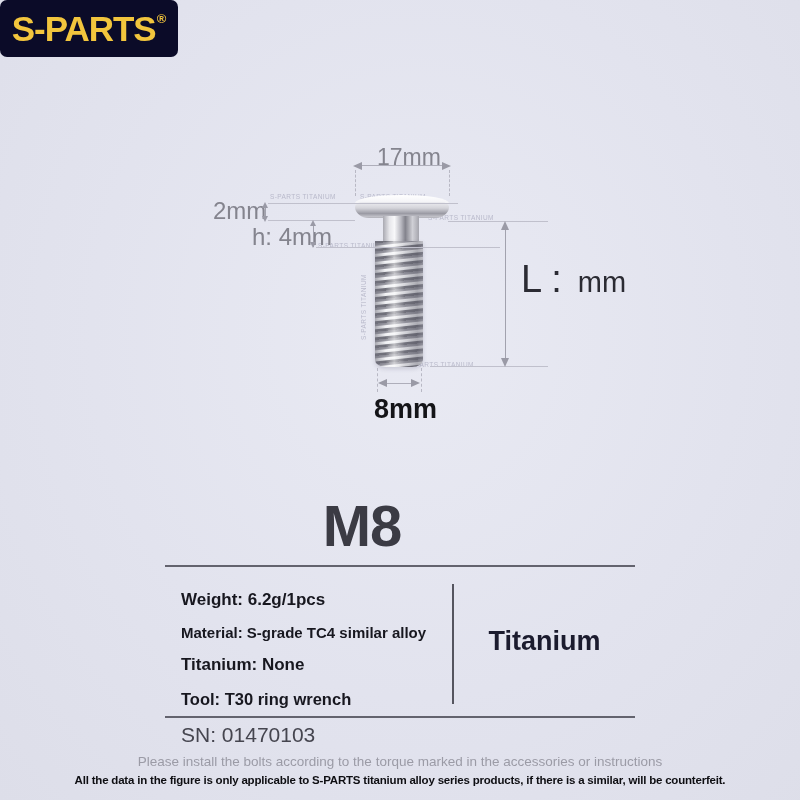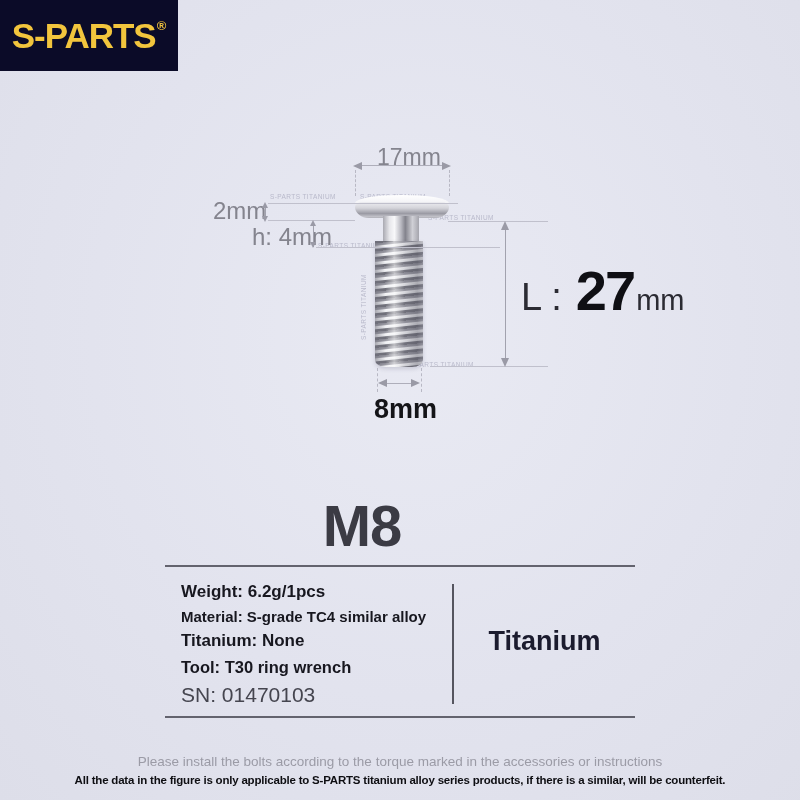--- a/index.html
+++ b/index.html
@@ -3,22 +3,22 @@
 <meta charset="utf-8">
 <style>
   html,body{margin:0;padding:0;}
   body{font-family:"Liberation Sans", sans-serif;}
   #stage{
     position:relative;width:800px;height:800px;overflow:hidden;
     background:radial-gradient(ellipse at 52% 42%, #e9eaf3 0%, #e2e3ee 55%, #dddee9 100%);
   }
   
   .logo{
-    position:absolute;left:0;top:0;width:178px;height:71px;
-    background:#0b0b28;display:flex;align-items:center;justify-content:center;
+    position:absolute;left:0;top:0;width:178px;height:57px;
+    background:#0b0b28;display:flex;align-items:center;justify-content:center;border-radius:7px;
   }
   .logo .brand{
     color:#f2c53d;font-weight:700;font-size:35px;letter-spacing:-1px;line-height:1;
   }
   .logo sup{color:#f2c53d;font-size:13px;font-weight:700;vertical-align:super;margin-left:1px;position:relative;top:-10px;}
   
   .hline{position:absolute;height:0;border-top:1px solid #aeaeba;}
   .vline{position:absolute;width:0;border-left:1px solid #a2a2ae;}
   .dashv{border-left-style:dashed;border-left-color:#b8b8c4;}
   .tri{position:absolute;width:0;height:0;}
@@ -62,21 +62,21 @@
     position:absolute;left:0;top:492px;width:724px;text-align:center;
     font-size:58px;font-weight:700;color:#3b3b44;letter-spacing:-1px;
   }
   
   .panel{
     position:absolute;left:165px;top:565px;width:470px;height:149px;
     border-top:2px solid #63636e;border-bottom:2px solid #63636e;
   }
   .panel .divider{position:absolute;left:287px;top:17px;height:120px;width:0;border-left:2px solid #55555f;}
   .spec-rows{position:absolute;left:16px;top:16px;width:265px;display:flex;flex-direction:column;gap:7px;}
-  .spec-row{color:#17171f;font-weight:700;line-height:1.1;white-space:nowrap;}
+  .spec-row{color:#17171f;font-weight:700;line-height:1.1;white-space:nowrap;margin-top:8px;}
   .spec-row.r0{font-size:17px;}
   .spec-row.r1{font-size:15px;}
   .spec-row.r2{font-size:17px;}
   .spec-row.r3{font-size:16.5px;}
   .spec-row.r4{font-size:21px;font-weight:400;color:#45454f;}
   .material{
     position:absolute;left:289px;top:0;width:181px;height:149px;
     display:flex;align-items:center;justify-content:center;
     font-size:27px;font-weight:700;color:#1b1b2e;
   }
@@ -143,21 +143,20 @@
     </div>
 
     <div>
       <div class="hline" style="left:448px;top:221px;width:100px;border-top-color:#c0c0cc;"></div>
       <div class="hline" style="left:430px;top:366px;width:118px;border-top-color:#c0c0cc;"></div>
       <div class="vline" style="left:505px;top:228px;height:133px;"></div>
       <div class="tri u" style="left:501px;top:221px;"></div>
       <div class="tri d" style="left:501px;top:358px;"></div>
       <div class="len-label">
         <span class="len-prefix">L :</span>
-        <span class="len-value">27</span>
         <span class="len-unit">mm</span>
       </div>
     </div>
 
     <div>
       <div class="vline dashv" style="left:377px;top:368px;height:24px;"></div>
       <div class="vline dashv" style="left:421px;top:368px;height:24px;"></div>
       <div class="hline" style="left:381px;top:383px;width:36px;"></div>
       <div class="tri l" style="left:378px;top:379px;"></div>
       <div class="tri r" style="left:411px;top:379px;"></div>

